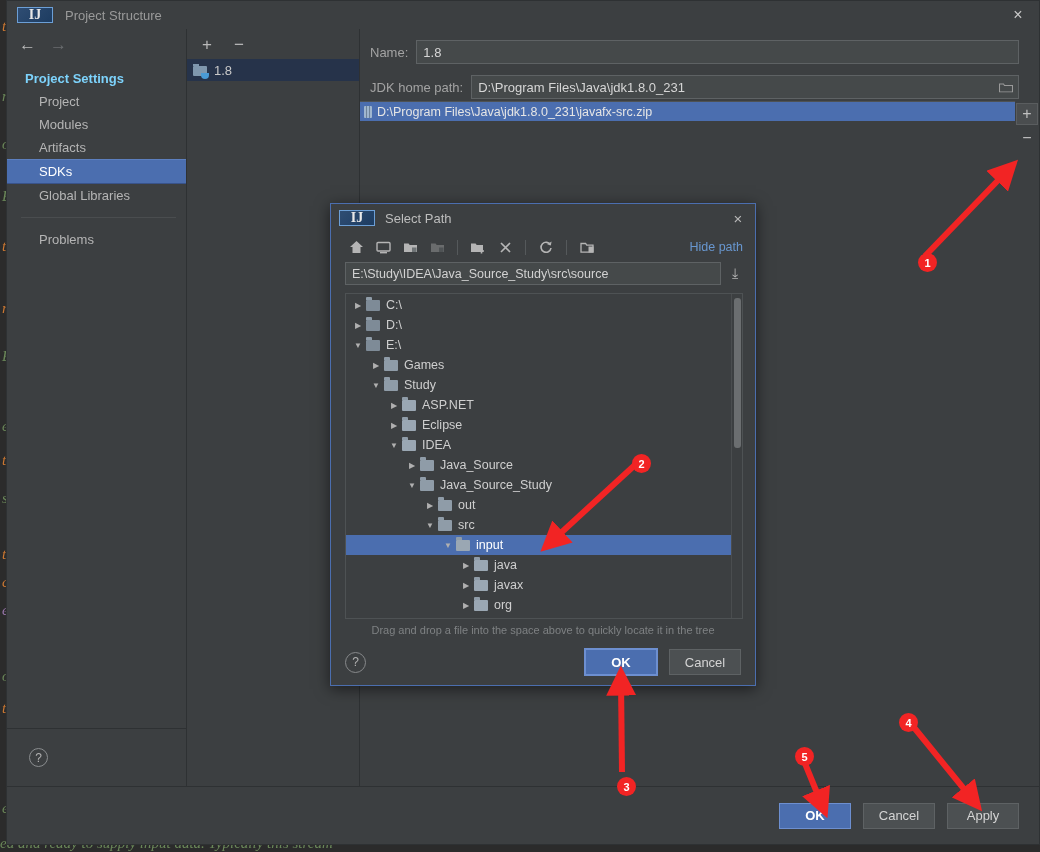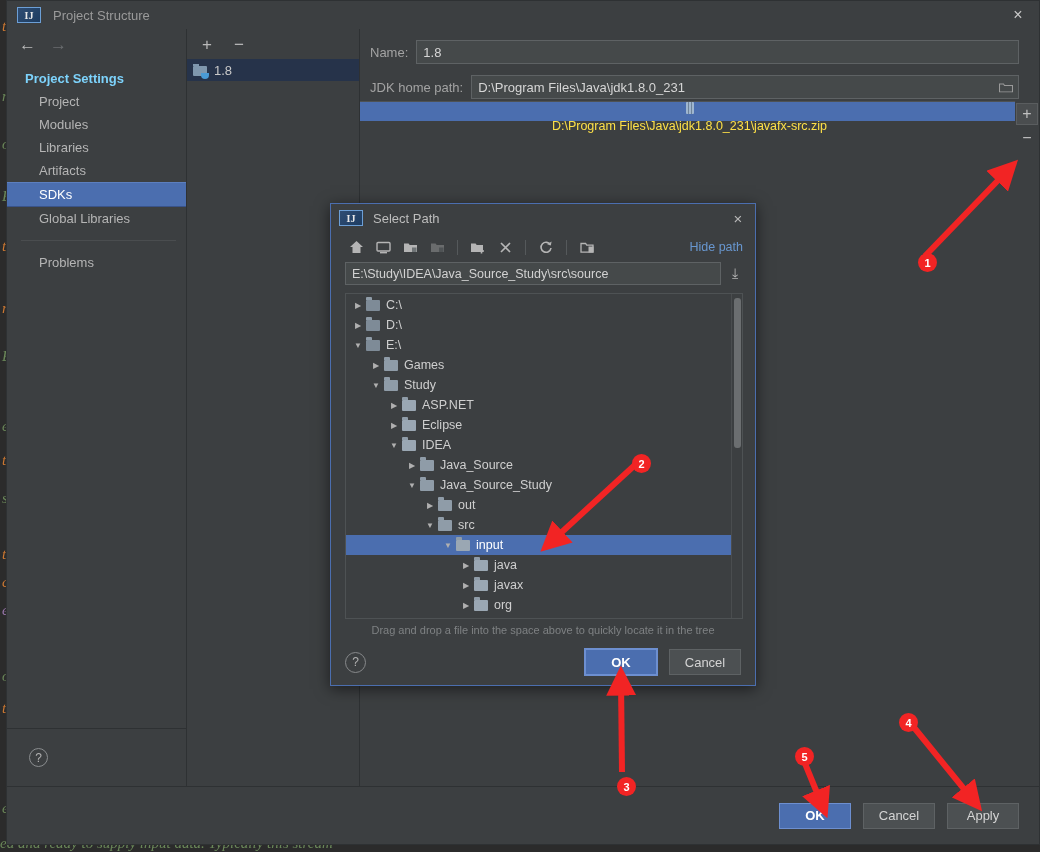--- a/index.html
+++ b/index.html
@@ -49,25 +49,25 @@
   }
 
   #ps-titlebar {
     height: 28px;
     background: #3c3f41;
     display: flex; align-items: center;
     padding: 0 6px 0 10px;
     flex: none;
   }
   .ij-logo {
-    width: 24px; height: 16px;
+    width: 36px; height: 16px;
     background: linear-gradient(135deg, #2f4d73 0%, #1d3c61 100%);
     border: 1px solid #6c9fd6;
     color: #e8e8e8;
-    font-size: 10px; font-weight: bold;
+    font-size: 14px; font-weight: bold;
     display: flex; align-items: center; justify-content: center;
     font-family: "Liberation Serif", serif;
     flex: none;
   }
   #ps-title {
     margin-left: 12px;
     color: #9a9a9a;
     font-size: 13px;
   }
   #ps-close {
@@ -271,21 +271,21 @@
   }
   .path-row {
     height: 19px;
     display: flex; align-items: center;
     gap: 5px;
     padding-left: 4px;
     font-size: 12.5px;
     color: #dcdcdc;
     cursor: default;
   }
-  .path-row.selected { background: #4b6eaf; color: #fde047; flex-direction: column; }
+  .path-row.selected { background: #4b6eaf; color: #e5e5e5; }
   .zip-icon {
     width: 8px; height: 12px; flex: none;
     background: repeating-linear-gradient(90deg,#9fb6cf 0 2px,#6e8399 2px 3px);
     border-radius: 1px;
   }
   #path-rail {
     width: 24px; flex: none;
     display: flex; flex-direction: column;
     align-items: center;
     padding-top: 2px;
@@ -508,21 +508,20 @@
 
     <div id="sidebar">
       <div id="sidebar-nav">
         <span class="nav-arrow">←</span>
         <span class="nav-arrow disabled">→</span>
       </div>
       <div id="sidebar-list">
         <div class="side-group">Project Settings</div>
         <div class="side-item">Project</div>
         <div class="side-item">Modules</div>
-        <div class="side-item">Libraries</div>
         <div class="side-item">Artifacts</div>
         <div class="side-item selected">SDKs</div>
         <div class="side-item">Global Libraries</div>
         <div class="side-sep"></div>
         <div class="side-item">Problems</div>
       </div>
       <div id="sidebar-spacer"></div>
       <div id="sidebar-footer">
         <div class="help-circle">?</div>
       </div>

